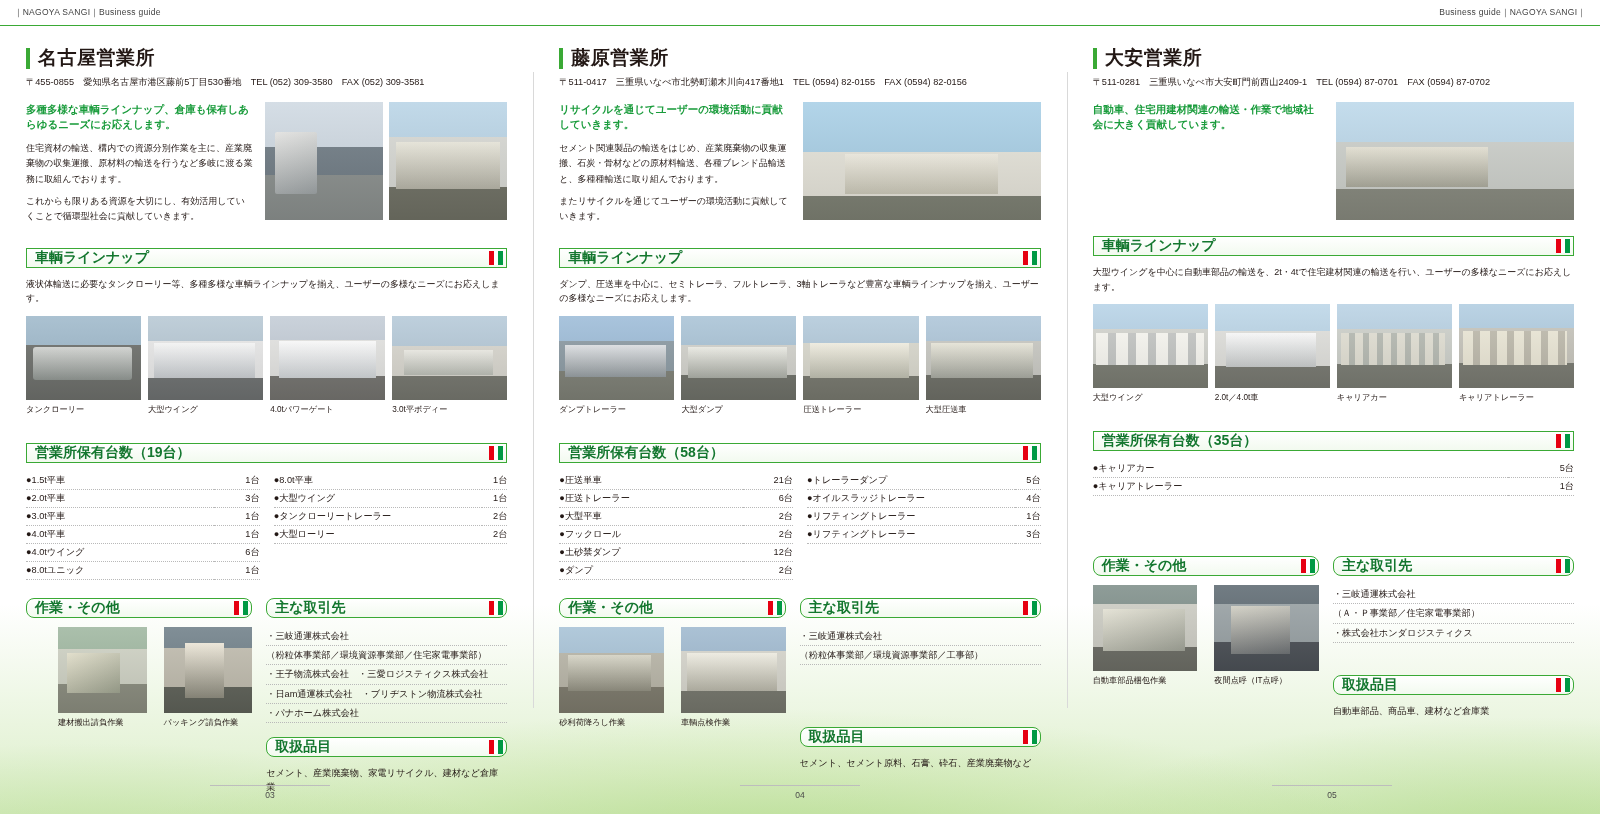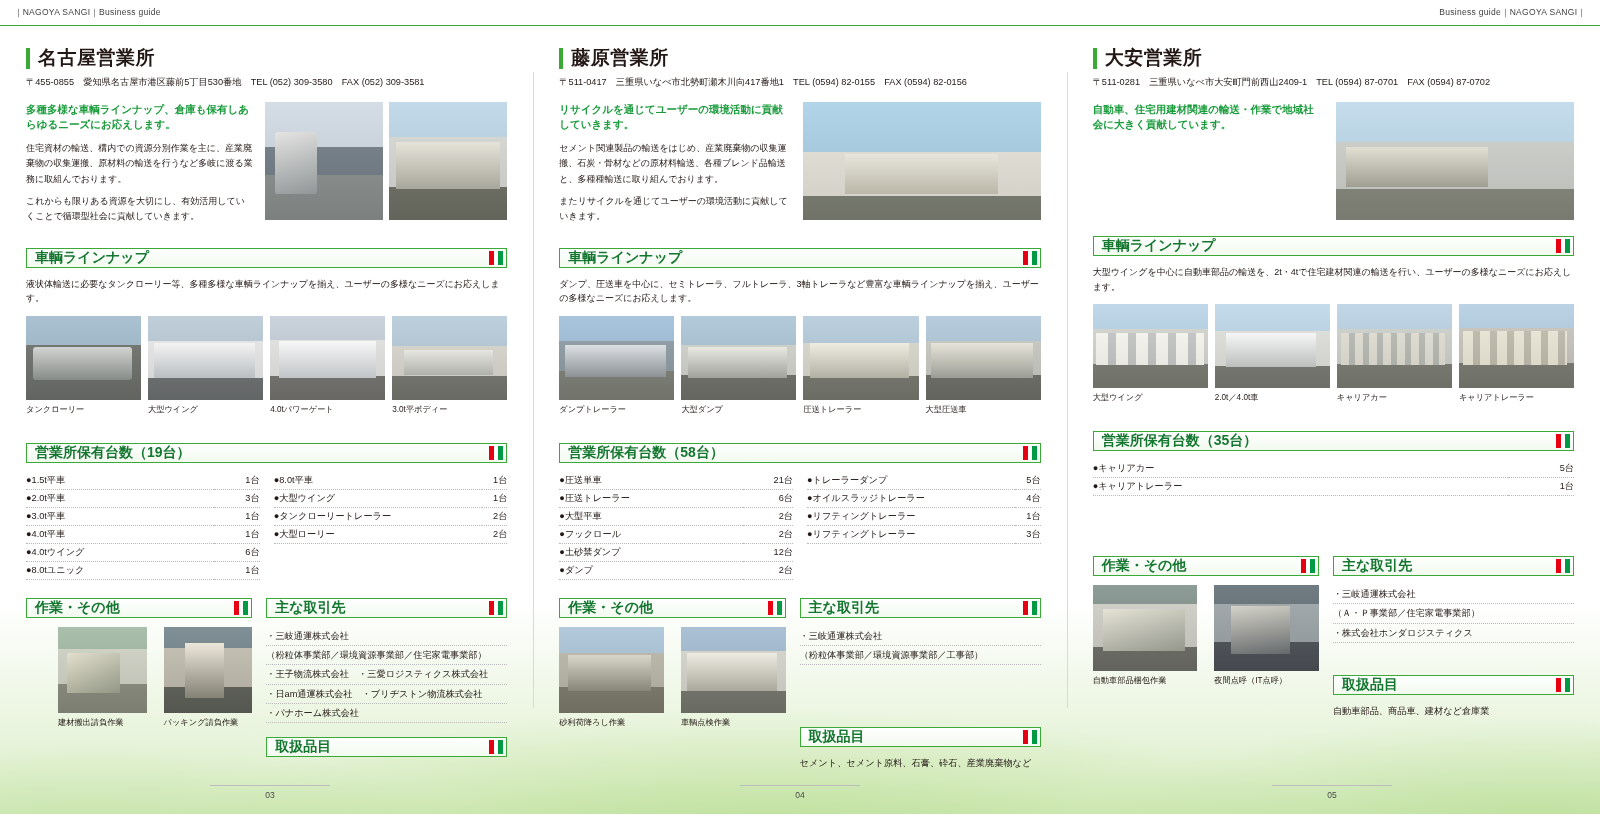--- a/index.html
+++ b/index.html
@@ -86,21 +86,21 @@
     height: 20px; margin: 16px 0 9px 0;
     border: 1px solid #3aa935;
     background: linear-gradient(to bottom, #ffffff, #f2faef);
     padding-left: 8px;
     font-size: 14px; font-weight: bold; color:#14772f;
   }
   .bar .flag {
     position:absolute; right: 3px; top: 2px; bottom: 2px; width: 14px;
     background: linear-gradient(to right, #e60012 0 33.3%, #ffffff 33.3% 66.6%, #009944 66.6% 100%);
   }
-  .bar.small { margin-top: 14px; }
+  .bar.small { margin-top: 14px; border-radius: 8px; }
   .note { font-size: 9px; line-height: 1.65; margin-bottom: 10px; }
   
   .lineup { display: flex; gap: 7px; }
   .lineup .item { flex: 1 1 0; min-width: 0; }
   .lineup .cap { font-size: 8.2px; margin-top: 4px; color:#231815; }
   
   .holdbar { margin-top: 28px; }
   .hold-wrap { display:flex; gap: 14px; }
   .hold-list { flex:1 1 0; }
   table.hold { width: 100%; border-collapse: collapse; font-size: 9.2px; }
@@ -311,20 +311,21 @@
             <div class="ln">・三岐通運株式会社</div>
             <div class="ln">（粉粒体事業部／環境資源事業部／住宅家電事業部）</div>
             <div class="ln">・王子物流株式会社　・三愛ロジスティクス株式会社</div>
             <div class="ln">・日am通運株式会社　・ブリヂストン物流株式会社</div>
             <div class="ln">・パナホーム株式会社</div>
           </div>
           <div class="bar small">
             <span>取扱品目</span>
             <span class="flag"></span>
           </div>
+          <div class="handle-text">セメント、産業廃棄物、家電リサイクル、建材など倉庫業</div>
         </div>
       </div>
     </div>
 
     <div class="col">
       <div class="col-sep" style="left:0;"></div>
       <h1 class="office-title">藤原営業所</h1>
       <div class="office-address">〒511-0417　三重県いなべ市北勢町瀬木川向417番地1　TEL (0594) 82-0155　FAX (0594) 82-0156</div>
 
       <div class="intro-row">

